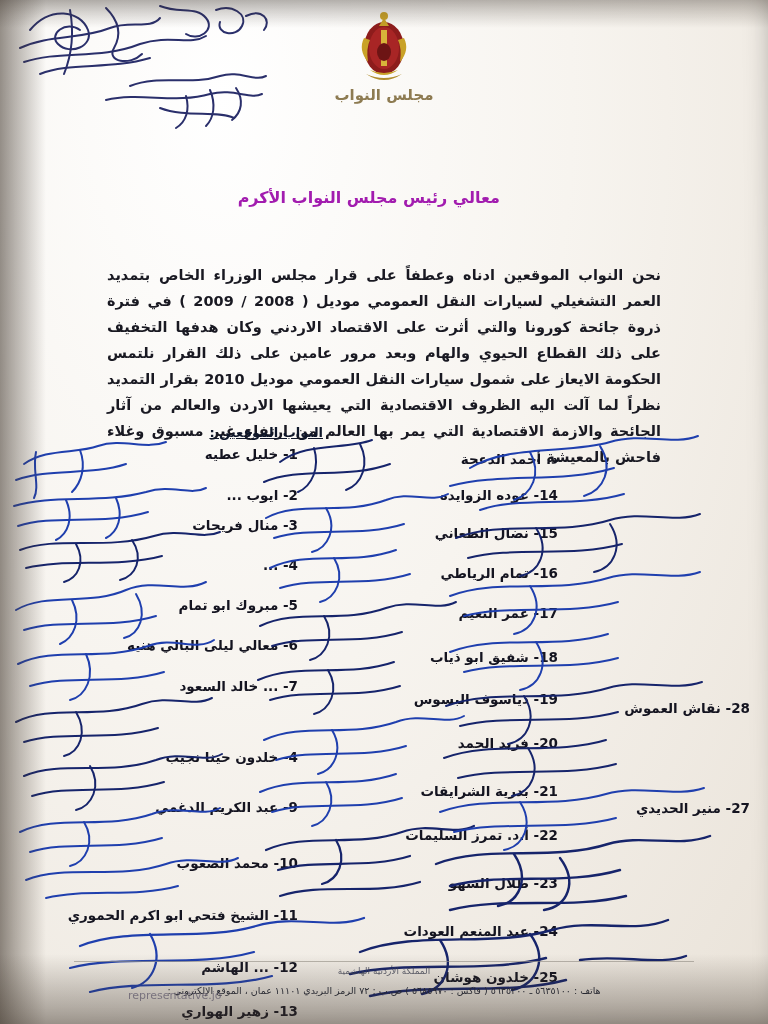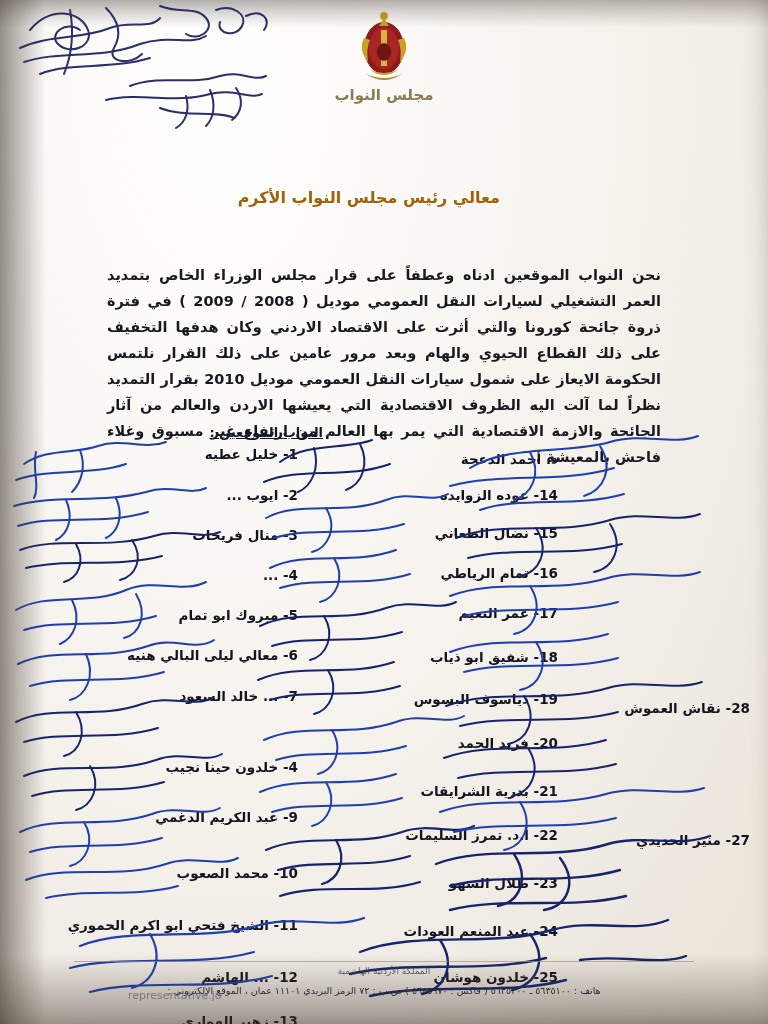--- a/index.html
+++ b/index.html
@@ -76,21 +76,21 @@
     opacity: 0.85;
   }
 
   
   .addressee {
     position: absolute;
     top: 188px;
     right: 268px;
     font-size: 16px;
     font-weight: bold;
-    color: #a16207;
+    color: #a21caf;
     white-space: nowrap;
     margin-left: 8px;
   }
   .body-block {
     position: absolute;
     top: 250px;
     right: 95px;
     width: 578px;
     text-align: justify;
     font-size: 14.5px;
@@ -205,21 +205,21 @@
   <div class="addressee">معالي رئيس مجلس النواب الأكرم</div>
 
   <div class="body-block">
     <p>نحن النواب الموقعين ادناه وعطفاً على قرار مجلس الوزراء الخاص بتمديد العمر التشغيلي لسيارات النقل العمومي موديل ( 2008 / 2009 ) في فترة ذروة جائحة كورونا والتي أثرت على الاقتصاد الاردني وكان هدفها التخفيف على ذلك القطاع الحيوي والهام وبعد مرور عامين على ذلك القرار نلتمس الحكومة الايعاز على شمول سيارات النقل العمومي موديل 2010 بقرار التمديد نظراً لما آلت اليه الظروف الاقتصادية التي يعيشها الاردن والعالم من آثار الجائحة والازمة الاقتصادية التي يمر بها العالم من ارتفاع غير مسبوق وغلاء فاحش بالمعيشة .</p>
   </div>
 
   <div class="signers-title">النواب الموقعين :</div>
 
   <div class="col col-right">
     <div class="row" style="margin-bottom:27px">1- خليل عطيه</div>
-    <div class="row" style="margin-bottom:26px">2- ايوب ...</div>
+    <div class="row" style="margin-bottom:16px">2- ايوب ...</div>
     <div class="row" style="margin-bottom:26px">3- منال فريحات</div>
     <div class="row" style="margin-bottom:26px">4- ...</div>
     <div class="row" style="margin-bottom:26px">5- مبروك ابو تمام</div>
     <div class="row" style="margin-bottom:27px">6- معالي ليلى البالي هنيه</div>
     <div class="row" style="margin-bottom:57px">7- ... خالد السعود</div>
     <div class="row" style="margin-bottom:36px">4- خلدون حينا نجيب</div>
     <div class="row" style="margin-bottom:42px">9- عبد الكريم الدغمي</div>
     <div class="row" style="margin-bottom:38px">10- محمد الصعوب</div>
     <div class="row" style="margin-bottom:38px">11- الشيخ فتحي ابو اكرم الحموري</div>
     <div class="row" style="margin-bottom:30px">12- ... الهاشم</div>
@@ -237,21 +237,21 @@
     <div class="row" style="margin-bottom:34px">20- فريد الحمد</div>
     <div class="row" style="margin-bottom:30px">21- بدرية الشرايقات</div>
     <div class="row" style="margin-bottom:34px">22- أ.د. تمرز السليمات</div>
     <div class="row" style="margin-bottom:34px">23- طلال السهو</div>
     <div class="row" style="margin-bottom:32px">24- عبد المنعم العودات</div>
     <div class="row">25- خلدون هوشان</div>
   </div>
 
   <div class="col col-left">
     <div class="row" style="margin-bottom:240px;opacity:0">.</div>
-    <div class="row" style="margin-bottom:118px">28- نقاش العموش</div>
+    <div class="row" style="margin-bottom:86px">28- نقاش العموش</div>
     <div class="row">27- منير الحديدي</div>
   </div>
 
   <div class="ink ink-navy" style="left:10px; top:0px;">
     <svg width="290" height="140" viewBox="0 0 290 140">
       <g stroke="#2a2f6b" stroke-width="2">
         <path d="M20 30 C40 6, 70 10, 78 30 C84 46, 60 56, 48 44 C38 34, 56 20, 70 30"></path>
         <path d="M10 48 C40 34, 70 40, 100 28 C120 20, 140 30, 150 18"></path>
         <path d="M14 62 C50 50, 90 60, 130 44 C160 34, 180 46, 196 36"></path>
         <path d="M30 74 C60 62, 100 70, 140 58"></path>

